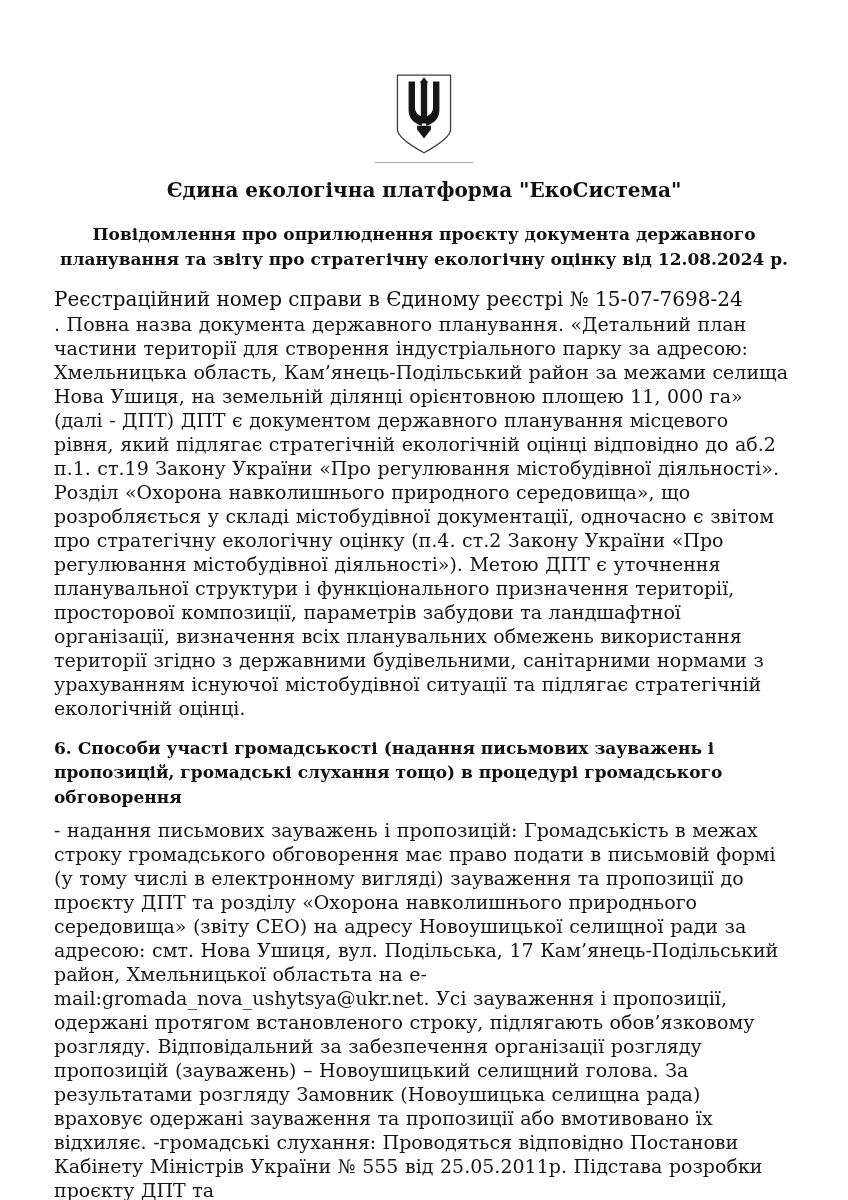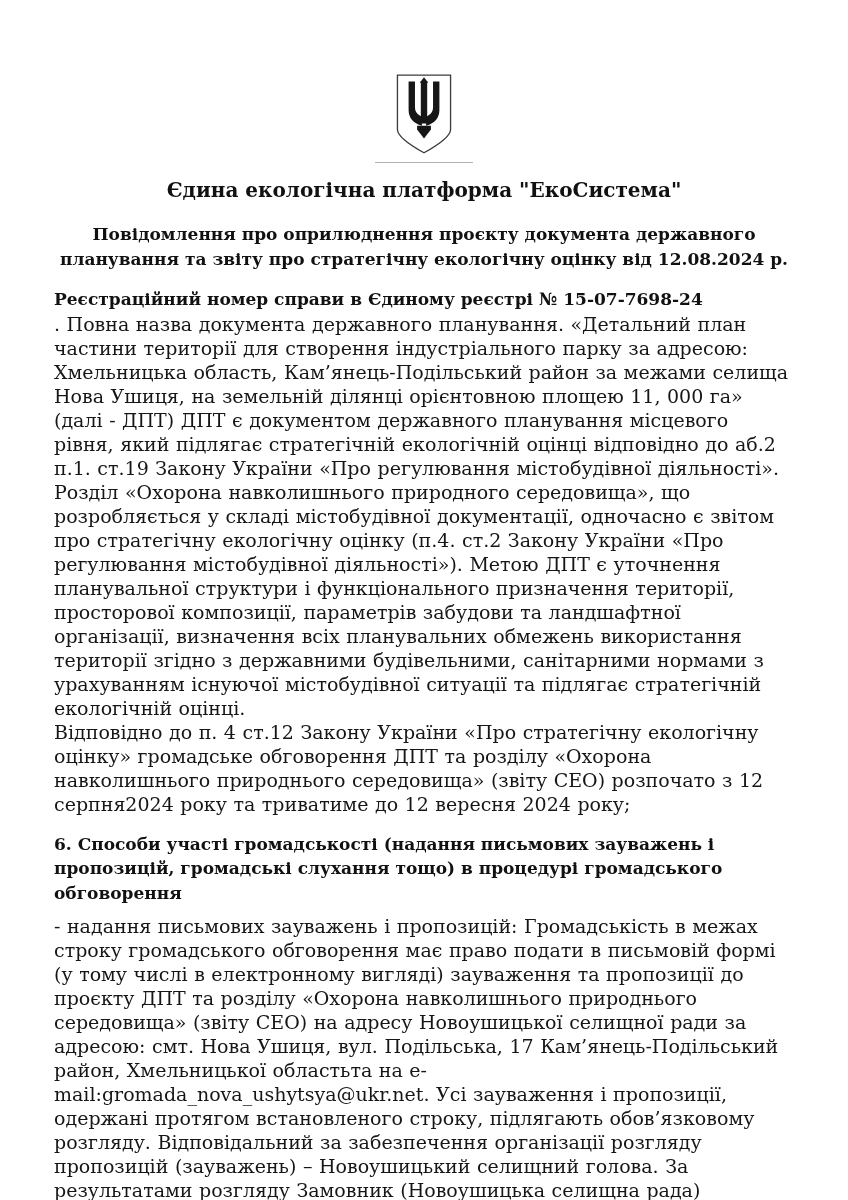--- a/index.html
+++ b/index.html
@@ -19,21 +19,21 @@
   .emblem-divider{width:98px;height:1px;background:#b3b3b3;margin:5px auto 0 auto;}
   .platform-title{
     font-size:20px;font-weight:700;text-align:center;
     margin:14px 0 0 0;line-height:26px;color:#111;
   }
   .notice-title{
     font-size:17px;font-weight:700;text-align:center;
     line-height:24.5px;margin:19px auto 16px auto;max-width:736px;color:#111;
   }
   .reg-line{
-    font-size:17px;font-weight:700;
+    font-size:20px;font-weight:400;
     margin:15px 0 0 0;line-height:24.5px;color:#111;
   }
   .section-heading{
     font-size:17px;font-weight:700;
     line-height:24.5px;margin:16px 0 9px 0;color:#111;
   }
   .section-body{
     font-size:19px;font-weight:400;
     line-height:24px;margin:0;color:#161616;
     word-spacing:0.5px;
@@ -63,21 +63,20 @@
   <h2 class="notice-title">Повідомлення про оприлюднення проєкту документа державного планування та звіту про стратегічну екологічну оцінку від 12.08.2024 р.</h2>
 
   <p class="reg-line">Реєстраційний номер справи в Єдиному реєстрі № 15-07-7698-24</p>
 
   <section class="doc-section">
     <p class="section-body">. Повна назва документа державного планування. «Детальний план частини території для створення індустріального парку за адресою: Хмельницька область, Кам’янець-Подільський район за межами селища Нова Ушиця, на земельній ділянці орієнтовною площею 11, 000 га» (далі - ДПТ) ДПТ є документом державного планування місцевого рівня, який підлягає стратегічній екологічній оцінці відповідно до аб.2 п.1. ст.19 Закону України «Про регулювання містобудівної діяльності». Розділ «Охорона навколишнього природного середовища», що розробляється у складі містобудівної документації, одночасно є звітом про стратегічну екологічну оцінку (п.4. ст.2 Закону України «Про регулювання містобудівної діяльності»). Метою ДПТ є уточнення планувальної структури і функціонального призначення території, просторової композиції, параметрів забудови та ландшафтної організації, визначення всіх планувальних обмежень використання території згідно з державними будівельними, санітарними нормами з урахуванням існуючої містобудівної ситуації та підлягає стратегічній екологічній оцінці.</p>
   </section>
 
 
   <section class="doc-section">
-    <p class="section-body">Відповідно до п. 4 ст.12 Закону України «Про стратегічну екологічну оцінку» громадське обговорення ДПТ та розділу «Охорона навколишнього природнього середовища» (звіту СЕО) розпочато з 12 серпня2024 року та триватиме до 12 вересня 2024 року;</p>
   </section>
 
   <section class="doc-section">
     <h3 class="section-heading">6. Способи участі громадськості (надання письмових зауважень і пропозицій, громадські слухання тощо) в процедурі громадського обговорення</h3>
     <p class="section-body">- надання письмових зауважень і пропозицій: Громадськість в межах строку громадського обговорення має право подати в письмовій формі (у тому числі в електронному вигляді) зауваження та пропозиції до проєкту ДПТ та розділу «Охорона навколишнього природнього середовища» (звіту СЕО) на адресу Новоушицької селищної ради за адресою: смт. Нова Ушиця, вул. Подільська, 17 Кам’янець-Подільський район, Хмельницької областьта на e-mail:gromada_nova_ushytsya@ukr.net. Усі зауваження і пропозиції, одержані протягом встановленого строку, підлягають обов’язковому розгляду. Відповідальний за забезпечення організації розгляду пропозицій (зауважень) – Новоушицький селищний голова. За результатами розгляду Замовник (Новоушицька селищна рада) враховує одержані зауваження та пропозиції або вмотивовано їх відхиляє. -громадські слухання: Проводяться відповідно Постанови Кабінету Міністрів України № 555 від 25.05.2011р. Підстава розробки проєкту ДПТ та</p>
   </section>
 
 </div>
 
 </body></html>

